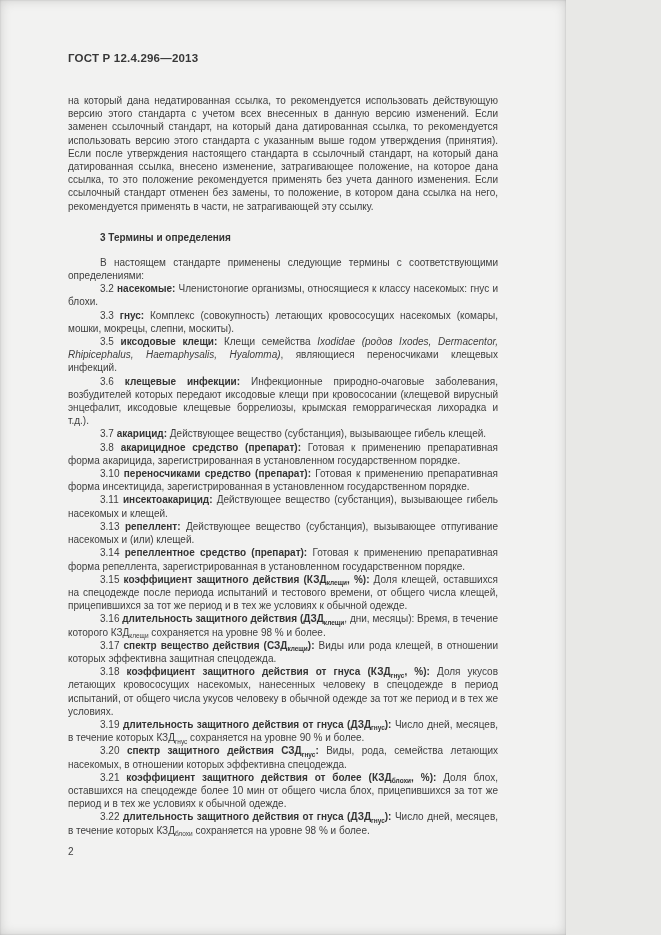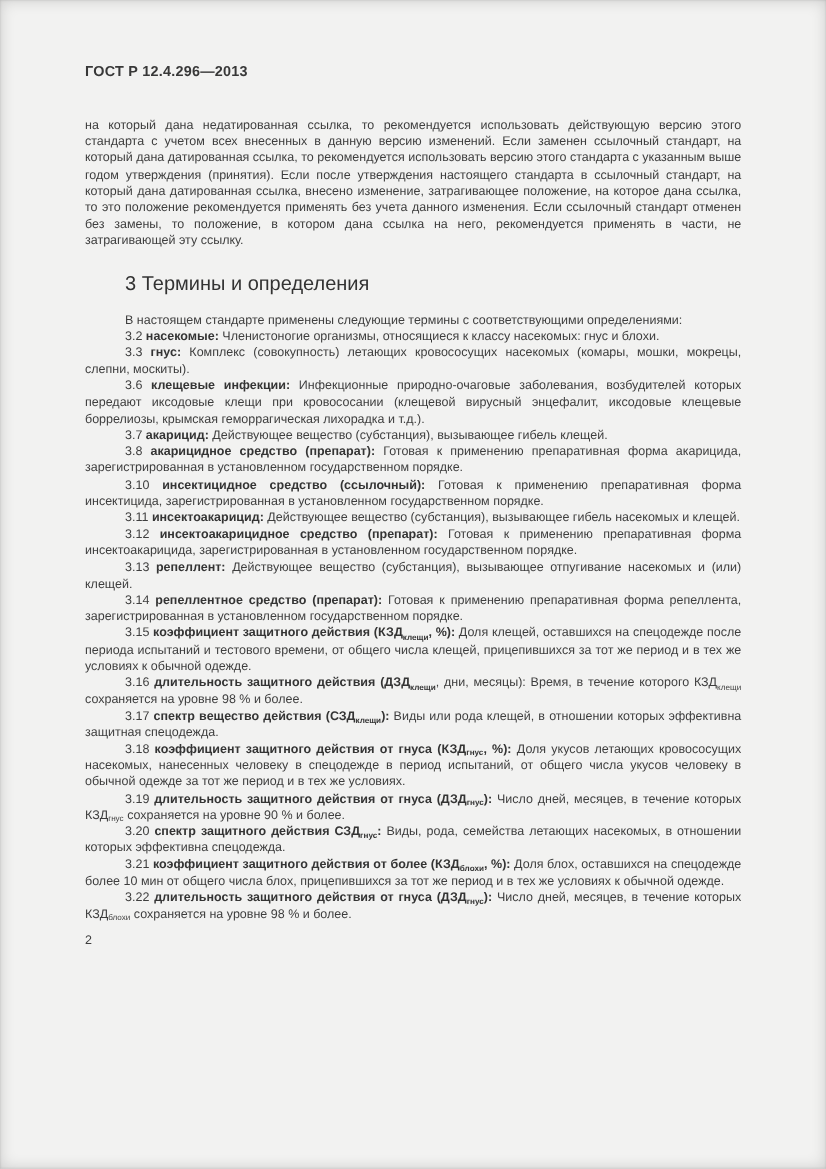--- a/index.html
+++ b/index.html
@@ -1,18 +1,18 @@
 <!DOCTYPE html>
 <html lang="ru"><head>
 <meta charset="utf-8">
 <style>
   html, body { margin: 0; padding: 0; background: #e8e8e6; }
   .page {
     position: relative;
-    width: 661px;
+    width: 566px;
     height: 935px;
     box-sizing: border-box;
     background: #f2f2f1;
     box-shadow: inset 0 0 12px rgba(0,0,0,0.16), inset 0 0 2px rgba(0,0,0,0.18);
     padding: 52px 68px 0 68px;
     font-family: "Liberation Sans", "DejaVu Sans", sans-serif;
     color: #3e3e3e;
     overflow: hidden;
   }
   .doc-header {
@@ -34,22 +34,22 @@
   .para i { font-style: italic; }
   sub {
     font-size: 6.5px;
     line-height: 0;
     vertical-align: baseline;
     position: relative;
     top: 2.5px;
     letter-spacing: 0;
   }
   .section-title {
-    font-size: 16px;
-    font-weight: normal;
+    font-size: 10px;
+    font-weight: bold;
     color: #333333;
     margin: 19px 0 13px 0;
     padding-left: 32px;
   }
   .page-number {
     font-size: 10px;
     margin-top: 9px;
     color: #3e3e3e;
   }
 </style>
@@ -62,26 +62,26 @@
   <div class="cont-block">
       <p class="para">на который дана недатированная ссылка, то рекомендуется использовать действующую версию этого стандарта с учетом всех внесенных в данную версию изменений. Если заменен ссылочный стандарт, на который дана датированная ссылка, то рекомендуется использовать версию этого стандарта с указанным выше годом утверждения (принятия). Если после утверждения настоящего стандарта в ссылочный стандарт, на который дана датированная ссылка, внесено изменение, затрагивающее положение, на которое дана ссылка, то это положение рекомендуется применять без учета данного изменения. Если ссылочный стандарт отменен без замены, то положение, в котором дана ссылка на него, рекомендуется применять в части, не затрагивающей эту ссылку.</p>
     </div>
 
   <h2 class="section-title">3 Термины и определения</h2>
 
   <div class="terms-block">
       <p class="para indent">В настоящем стандарте применены следующие термины с соответствующими определениями:</p>
       <p class="para indent">3.2 <b>насекомые:</b> Членистоногие организмы, относящиеся к классу насекомых: гнус и блохи.</p>
       <p class="para indent">3.3 <b>гнус:</b> Комплекс (совокупность) летающих кровососущих насекомых (комары, мошки, мокрецы, слепни, москиты).</p>
+      <p class="para indent">3.5 <b>иксодовые клещи:</b> Клещи семейства <i>Ixodidae (родов Ixodes, Dermacentor, Rhipicephalus, Haemaphysalis, Hyalomma)</i>, являющиеся переносчиками клещевых инфекций.</p>
       <p class="para indent">3.6 <b>клещевые инфекции:</b> Инфекционные природно-очаговые заболевания, возбудителей которых передают иксодовые клещи при кровососании (клещевой вирусный энцефалит, иксодовые клещевые боррелиозы, крымская геморрагическая лихорадка и т.д.).</p>
       <p class="para indent">3.7 <b>акарицид:</b> Действующее вещество (субстанция), вызывающее гибель клещей.</p>
       <p class="para indent">3.8 <b>акарицидное средство (препарат):</b> Готовая к применению препаративная форма акарицида, зарегистрированная в установленном государственном порядке.</p>
-      <p class="para indent">3.10 <b>инсектицидное средство (ссылочный):</b> Готовая к применению препаративная форма инсектицида, зарегистрированная в установленном государственном порядке.</p>
+      <p class="para indent">3.10 <b>переносчиками средство (препарат):</b> Готовая к применению препаративная форма инсектицида, зарегистрированная в установленном государственном порядке.</p>
       <p class="para indent">3.11 <b>инсектоакарицид:</b> Действующее вещество (субстанция), вызывающее гибель насекомых и клещей.</p>
-      <p class="para indent">3.12 <b>инсектоакарицидное средство (препарат):</b> Готовая к применению препаративная форма инсектоакарицида, зарегистрированная в установленном государственном порядке.</p>
       <p class="para indent">3.13 <b>репеллент:</b> Действующее вещество (субстанция), вызывающее отпугивание насекомых и (или) клещей.</p>
       <p class="para indent">3.14 <b>репеллентное средство (препарат):</b> Готовая к применению препаративная форма репеллента, зарегистрированная в установленном государственном порядке.</p>
       <p class="para indent">3.15 <b>коэффициент защитного действия (КЗД</b><b><sub>клещи</sub></b><b>, %):</b> Доля клещей, оставшихся на спецодежде после периода испытаний и тестового времени, от общего числа клещей, прицепившихся за тот же период и в тех же условиях к обычной одежде.</p>
       <p class="para indent">3.16 <b>длительность защитного действия (ДЗД</b><b><sub>клещи</sub></b>, дни, месяцы): Время, в течение которого КЗД<sub>клещи</sub> сохраняется на уровне 98 % и более.</p>
       <p class="para indent">3.17 <b>спектр вещество действия (СЗД</b><b><sub>клещи</sub></b><b>):</b> Виды или рода клещей, в отношении которых эффективна защитная спецодежда.</p>
       <p class="para indent">3.18 <b>коэффициент защитного действия от гнуса (КЗД</b><b><sub>гнус</sub></b><b>, %):</b> Доля укусов летающих кровососущих насекомых, нанесенных человеку в спецодежде в период испытаний, от общего числа укусов человеку в обычной одежде за тот же период и в тех же условиях.</p>
       <p class="para indent">3.19 <b>длительность защитного действия от гнуса (ДЗД</b><b><sub>гнус</sub></b><b>):</b> Число дней, месяцев, в течение которых КЗД<sub>гнус</sub> сохраняется на уровне 90 % и более.</p>
       <p class="para indent">3.20 <b>спектр защитного действия СЗД</b><b><sub>гнус</sub></b><b>:</b> Виды, рода, семейства летающих насекомых, в отношении которых эффективна спецодежда.</p>
       <p class="para indent">3.21 <b>коэффициент защитного действия от более (КЗД</b><b><sub>блохи</sub></b><b>, %):</b> Доля блох, оставшихся на спецодежде более 10 мин от общего числа блох, прицепившихся за тот же период и в тех же условиях к обычной одежде.</p>
       <p class="para indent">3.22 <b>длительность защитного действия от гнуса (ДЗД</b><b><sub>гнус</sub></b><b>):</b> Число дней, месяцев, в течение которых КЗД<sub>блохи</sub> сохраняется на уровне 98 % и более.</p>

